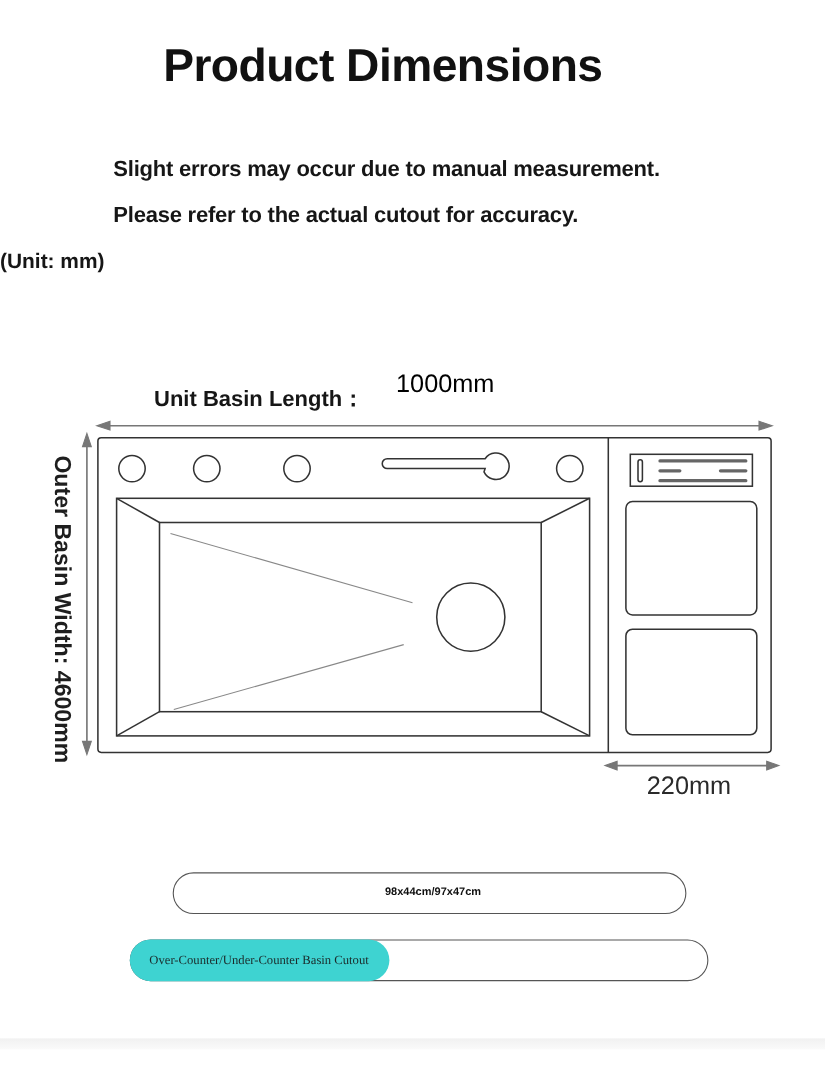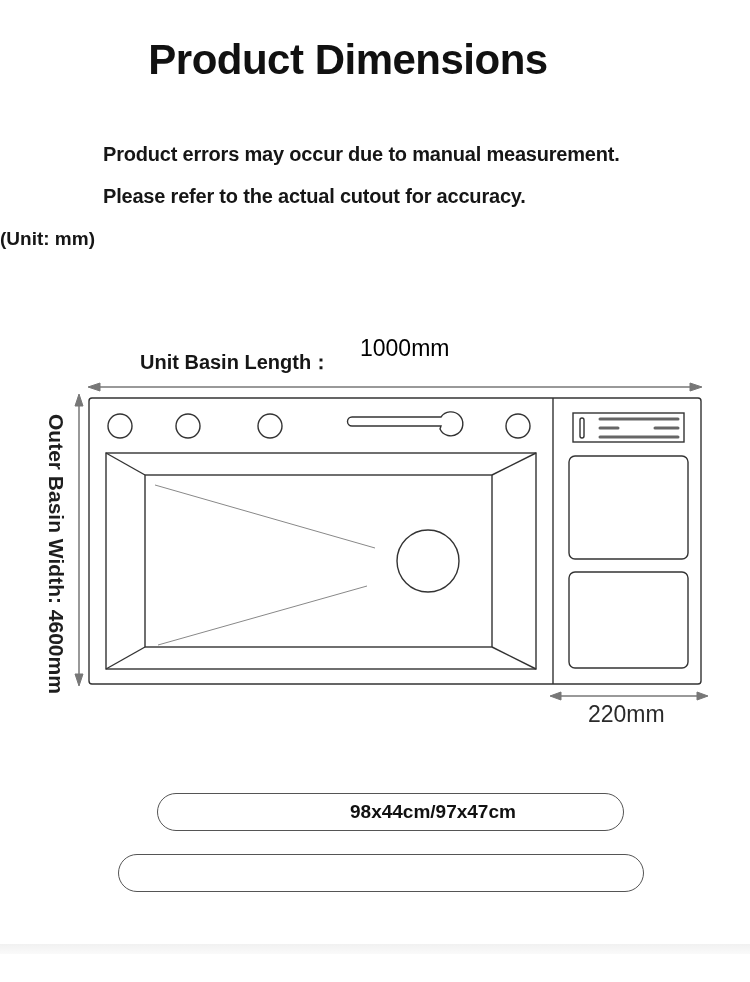--- a/index.html
+++ b/index.html
@@ -9,34 +9,34 @@
     .note1 { top: 143px; }
     .note2 { top: 185px; }
     .unit { position: absolute; top: 228px; left: 0; width: 715px; text-align: left; font-size: 19px; font-weight: bold; color: #161616; }
     .len-label { position: absolute; top: 349px; left: 140px; font-size: 20px; font-weight: bold; color: #161616; }
     .len-value { position: absolute; top: 335px; left: 360px; font-size: 23px; color: #000000; }
     .width-label { position: absolute; left: 40px; top: 414px; width: 28px; height: 284px; writing-mode: vertical-rl; font-size: 21px; font-weight: bold; color: #1e1e1e; white-space: nowrap; }
     .side-value { position: absolute; top: 701px; left: 588px; font-size: 23px; color: #2a2a2a; text-align: right; }
     svg.diagram { position: absolute; left: 0; top: 370px; }
     .pill { position: absolute; height: 38px; border: 1.5px solid #555; border-radius: 20px; background: #fff; box-sizing: border-box; }
     .pill-tag { position: absolute; left: -1.5px; top: -1.5px; height: 38px; border-radius: 20px; background: #3ed3d1; color: #1b2b2b; display: flex; align-items: center; justify-content: center; font-family: "Liberation Serif", serif; font-size: 13px; box-sizing: border-box; }
-    .pill-value { position: absolute; top: 0; height: 35px; display: flex; align-items: center; font-size: 19px; font-weight: bold; color: #111; }
+    .pill-value { position: absolute; top: 0; height: 35px; display: flex; align-items: center; font-size: 10px; font-weight: bold; color: #111; }
     .pill1 { left: 157px; top: 793px; width: 467px; }
     .pill1 .pill-tag { width: 174px; }
     .pill1 .pill-value { left: 192px; }
     .pill2 { left: 118px; top: 854px; width: 526px; }
     .pill2 .pill-tag { width: 236px; font-size: 11.5px; }
     .pill2 .pill-value { left: 242px; }
     .bottom-band { position: absolute; left: 0; top: 944px; width: 750px; height: 10px; background: linear-gradient(#f1f1f1, #fafafa); }
   </style>
 </head>
 <body>
 
 <div class="title">Product Dimensions</div>
-<div class="note note1">Product errors may occur due to manual measurement.</div>
+<div class="note note1">Slight errors may occur due to manual measurement.</div>
 <div class="note note2">Please refer to the actual cutout for accuracy.</div>
 <div class="unit">(Unit: mm)</div>
 
 <div class="len-label">Unit Basin Length：</div>
 <div class="len-value">1000mm</div>
 <div class="width-label">Outer Basin Width: 4600mm</div>
 
 <svg class="diagram" width="750" height="340" viewBox="0 370 750 340" xmlns="http://www.w3.org/2000/svg">
 
   <g stroke="#777" fill="#777">
@@ -96,15 +96,16 @@
   </g>
 </svg>
 
 <div class="side-value">220mm</div>
 
 <div class="pill pill1">
   <div class="pill-value">98x44cm/97x47cm</div>
 </div>
 
 <div class="pill pill2">
+  <div class="pill-tag">Over-Counter/Under-Counter Basin Cutout</div>
 </div>
 
 <div class="bottom-band"></div>
 
 </body></html>

